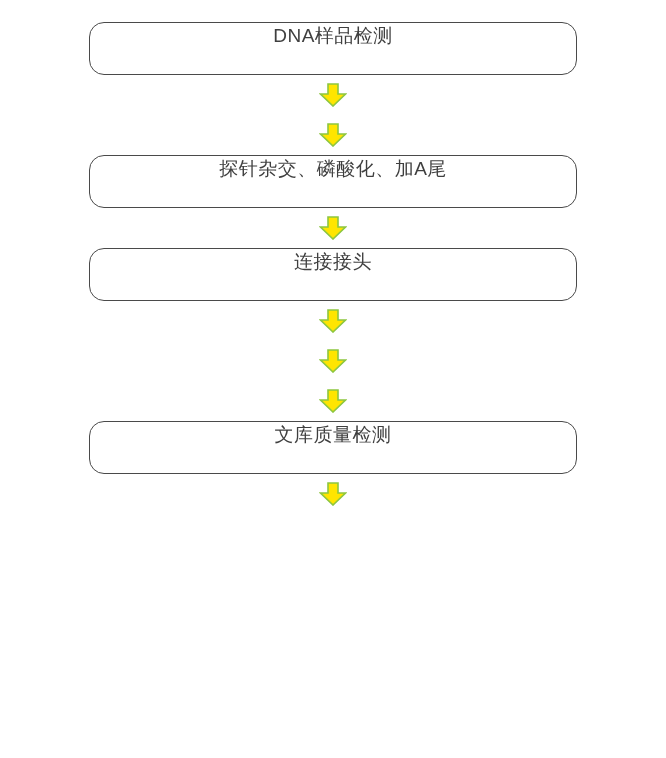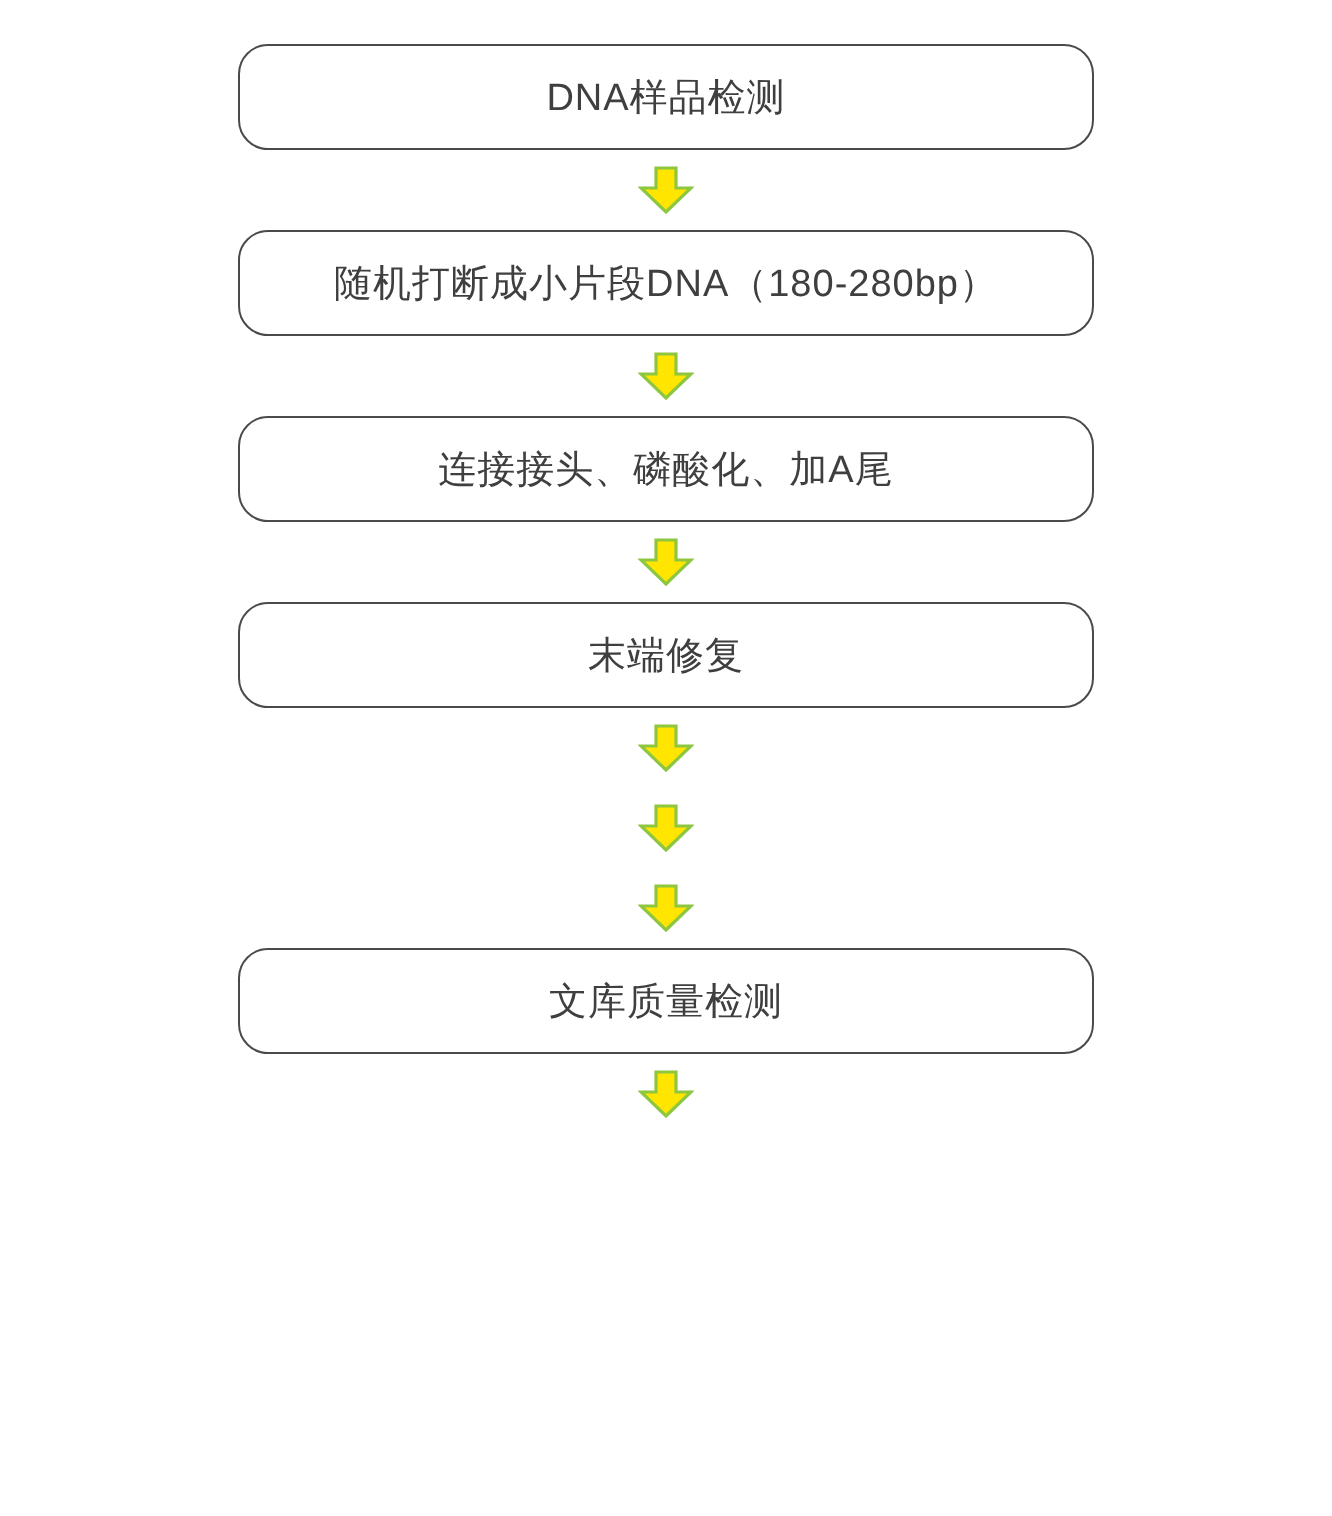--- a/index.html
+++ b/index.html
@@ -15,28 +15,27 @@
     background: var(--background, #ffffff);
     overflow: hidden;
   }
   .flowchart {
     display: flex;
     flex-direction: column;
     align-items: center;
     padding-top: 22px;
   }
   .step-box {
-    width: 428px;
+    width: 488px;
     height: 53px;
     box-sizing: border-box;
     border: 1.5px solid var(--box-border, #4a4a4a);
     border-radius: 15px;
     background: #ffffff;
     display: flex;
-    align-items: center;
     justify-content: center;
   }
   .step-label {
     font-size: 19px;
     font-weight: 500;
     color: var(--text, #3f3f3f);
     letter-spacing: 0.5px;
     white-space: nowrap;
   }
   .arrow {
@@ -62,42 +61,39 @@
     <div class="step-box">
       <span class="step-label">DNA样品检测</span>
     </div>
 
     <div class="arrow">
       <svg width="28" height="24" viewBox="0 0 28 24" aria-hidden="true">
         <path d="M9 1 H19 V11 H26.5 L14 23 L1.5 11 H9 Z"></path>
       </svg>
     </div>
 
+
+    <div class="arrow">
+      <svg width="28" height="24" viewBox="0 0 28 24" aria-hidden="true">
+        <path d="M9 1 H19 V11 H26.5 L14 23 L1.5 11 H9 Z"></path>
+      </svg>
+    </div>
+
     <div class="step-box">
-      <span class="step-label">随机打断成小片段DNA（180-280bp）</span>
+      <span class="step-label">探针杂交、磷酸化、加A尾</span>
     </div>
 
     <div class="arrow">
       <svg width="28" height="24" viewBox="0 0 28 24" aria-hidden="true">
         <path d="M9 1 H19 V11 H26.5 L14 23 L1.5 11 H9 Z"></path>
       </svg>
     </div>
 
     <div class="step-box">
-      <span class="step-label">连接接头、磷酸化、加A尾</span>
-    </div>
-
-    <div class="arrow">
-      <svg width="28" height="24" viewBox="0 0 28 24" aria-hidden="true">
-        <path d="M9 1 H19 V11 H26.5 L14 23 L1.5 11 H9 Z"></path>
-      </svg>
-    </div>
-
-    <div class="step-box">
-      <span class="step-label">末端修复</span>
+      <span class="step-label">连接接头</span>
     </div>
 
     <div class="arrow">
       <svg width="28" height="24" viewBox="0 0 28 24" aria-hidden="true">
         <path d="M9 1 H19 V11 H26.5 L14 23 L1.5 11 H9 Z"></path>
       </svg>
     </div>
 
 
     <div class="arrow">

